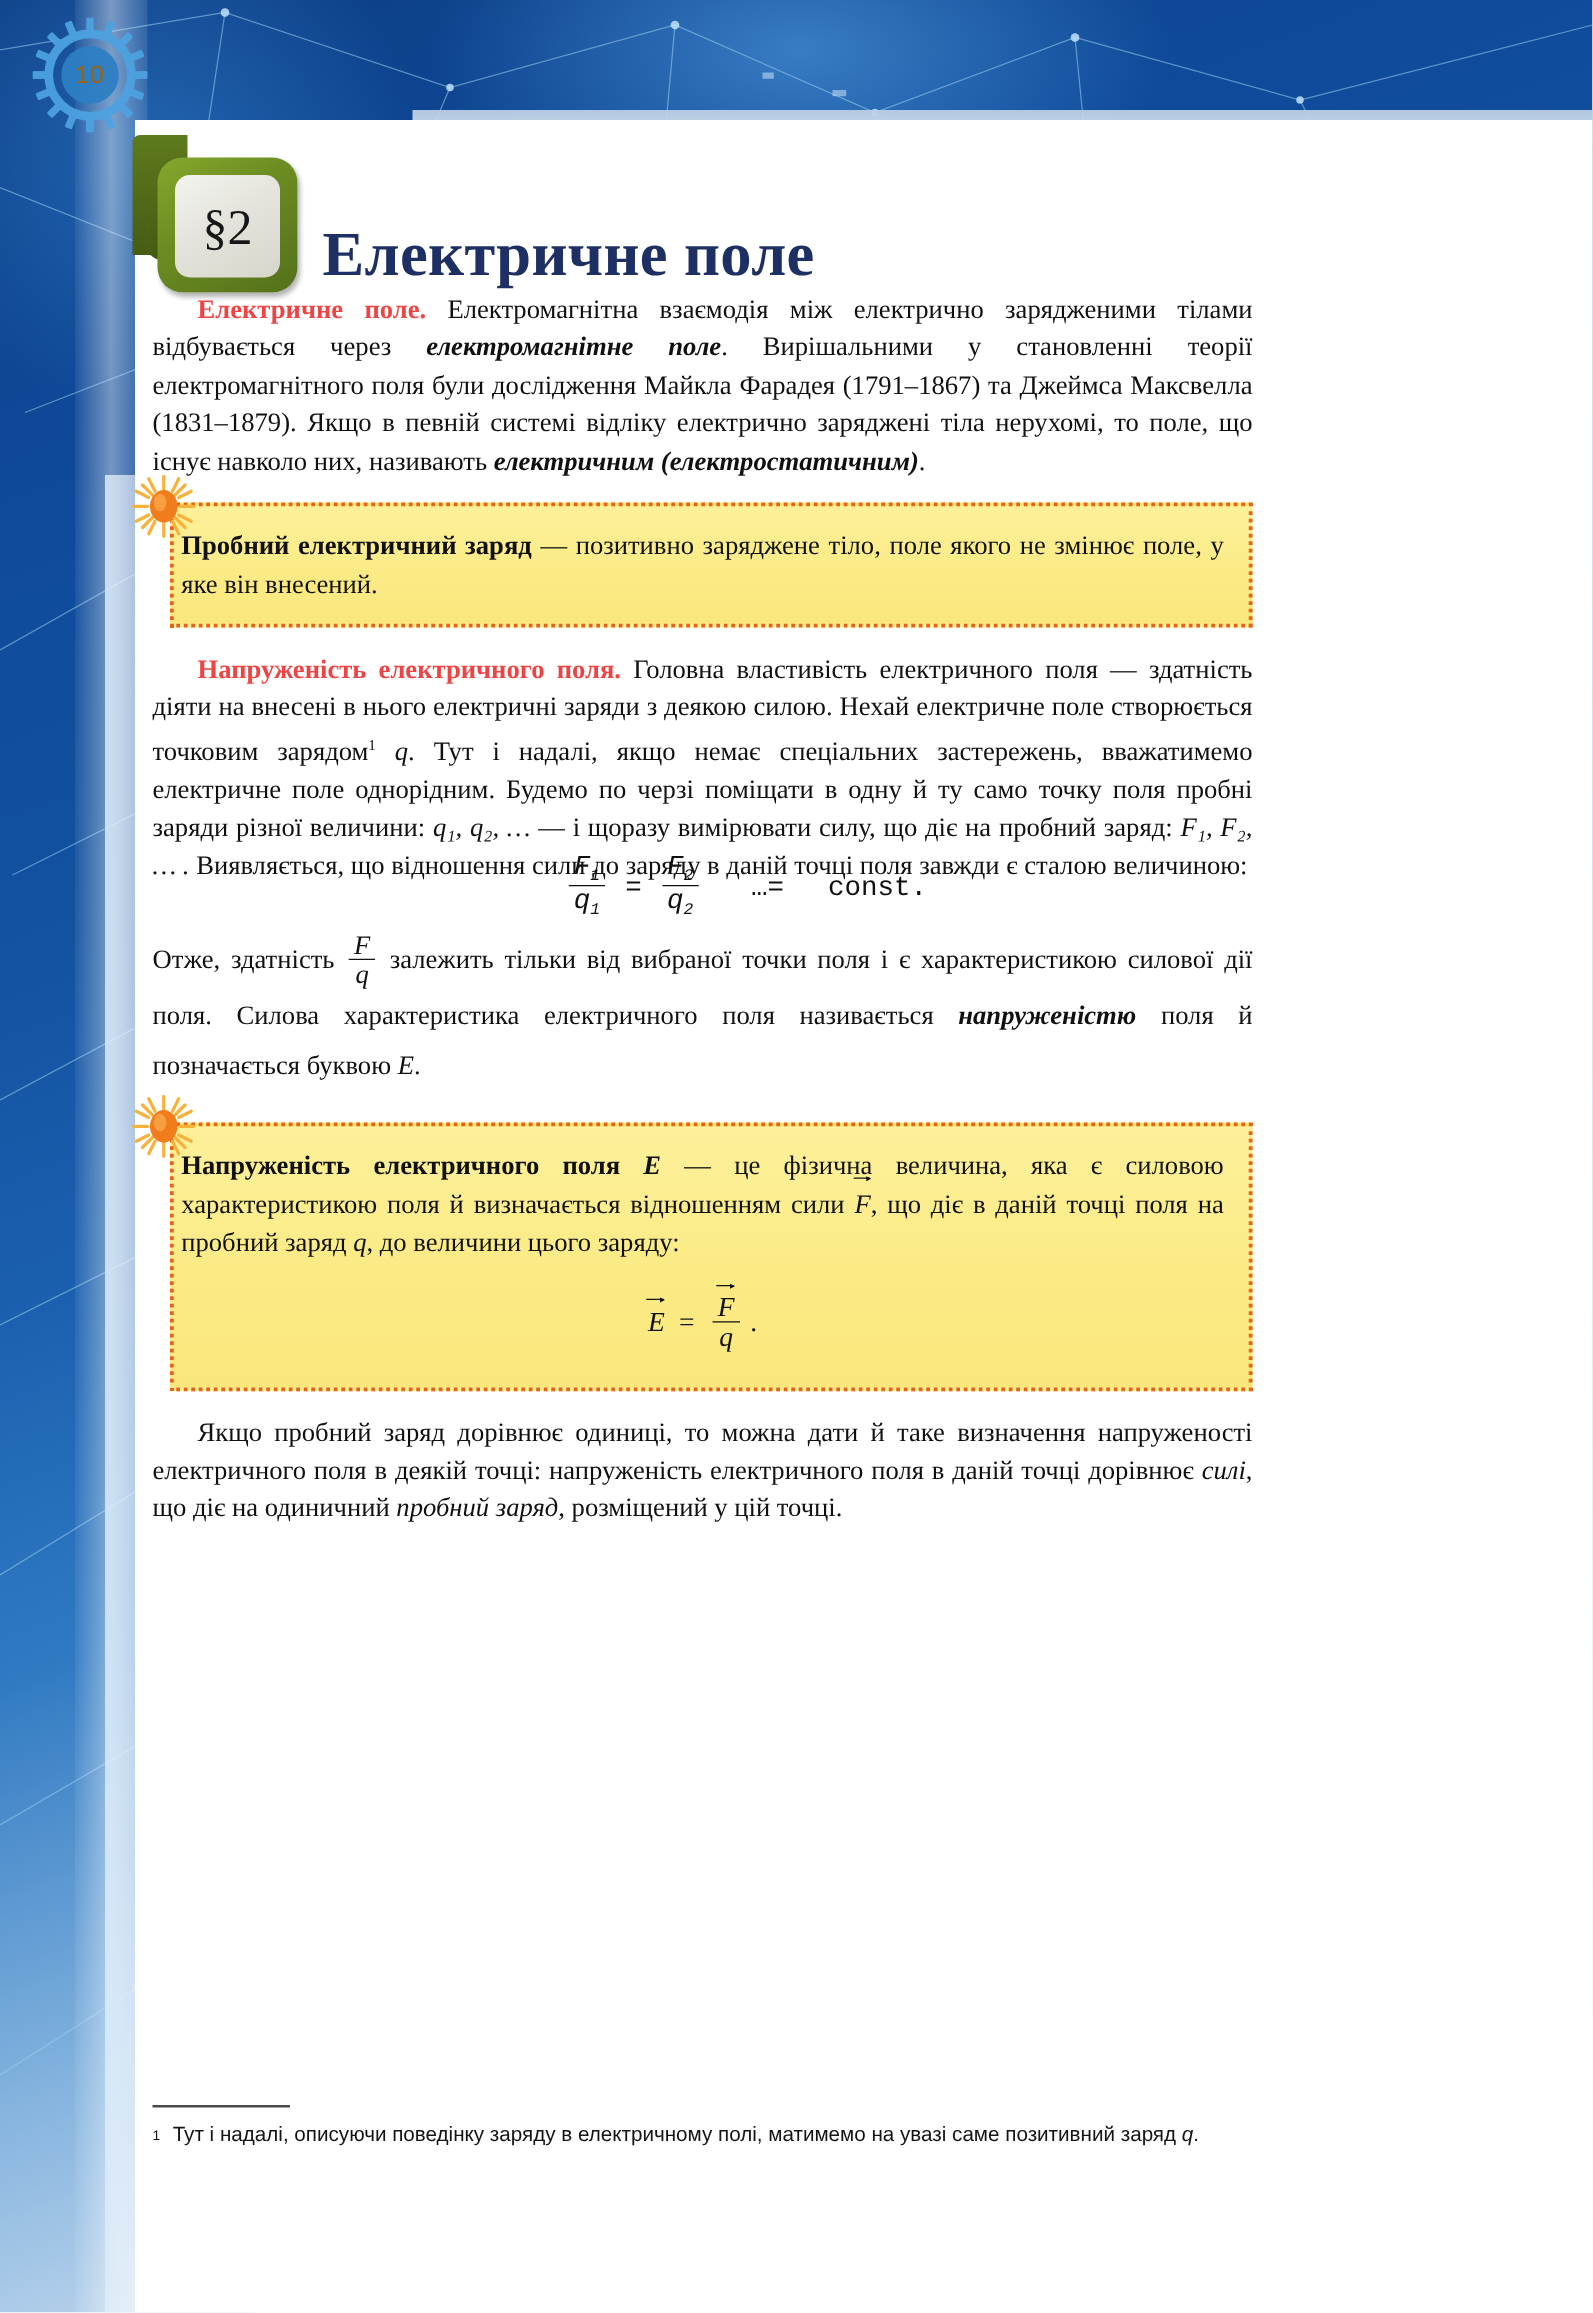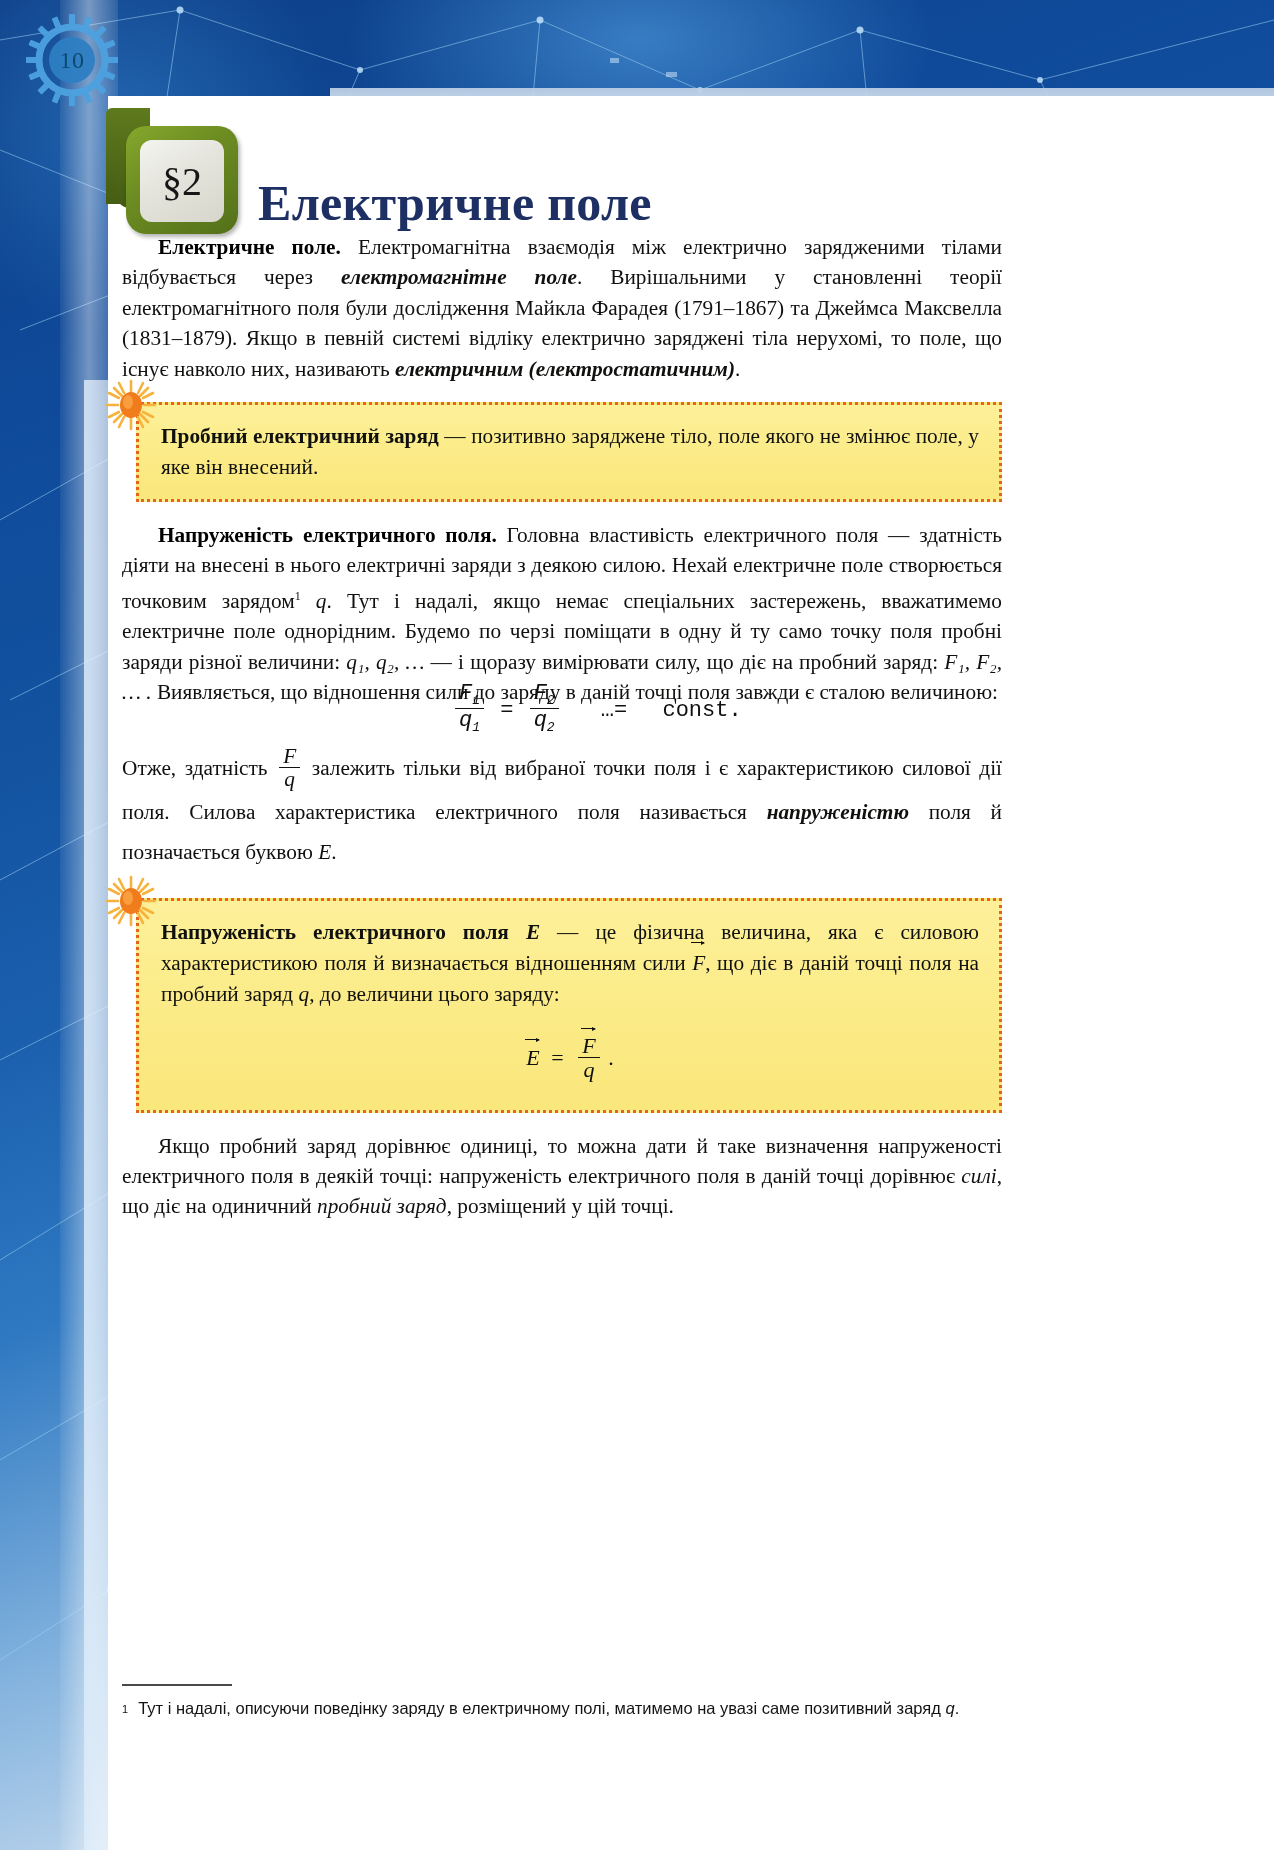--- a/index.html
+++ b/index.html
@@ -66,23 +66,23 @@
     position: absolute;
     left: 26px; top: 14px;
     width: 92px; height: 92px;
     z-index: 3;
   }
   #page-num {
     position: absolute;
     left: 26px; top: 14px;
     width: 92px; height: 92px;
     display: flex; align-items: center; justify-content: center;
-    color: #0c4a6e;
-    font-family: Liberation Serif, serif;
-    font-size: 24px;
+    color: #a16207;
+    font-family: Liberation Sans, sans-serif;
+    font-size: 20px;
     letter-spacing: 0.5px;
     z-index: 4;
   }
 
   
   #section-tab {
     position: absolute;
     left: 106px; top: 108px;
     width: 160px; height: 130px;
     z-index: 5;
@@ -145,35 +145,35 @@
     margin: 0;
     font-size: 21.3px;
     line-height: 30.4px;
     text-align: justify;
     text-indent: 36px;
     -webkit-hyphens: none;
     hyphens: none;
   }
   p.body.noindent { text-indent: 0; }
   .lead {
-    color: #000000;
+    color: #ef4444;
     font-weight: bold;
   }
   .it { font-style: italic; }
   .itb { font-style: italic; font-weight: bold; }
   sup.fn { font-size: 12px; vertical-align: super; }
 
   
   .callout {
     position: relative;
     margin: 18px 0 0 14px;
     width: 866px;
     background: linear-gradient(180deg, #fdf09a 0%, #fbeb86 55%, #fae77c 100%);
     border: 3px dotted #e8631a;
-    padding: 16px 20px 16px 22px;
+    padding: 16px 20px 16px 6px;
   }
   .callout p {
     margin: 0;
     font-size: 21.3px;
     line-height: 31px;
     text-align: justify;
     text-indent: 0;
   }
   .callout .defterm { font-weight: bold; }
   .sunburst {

